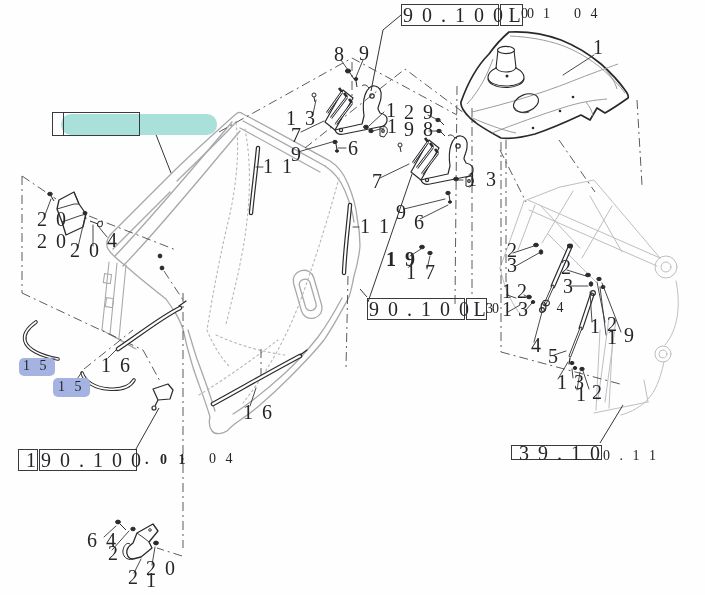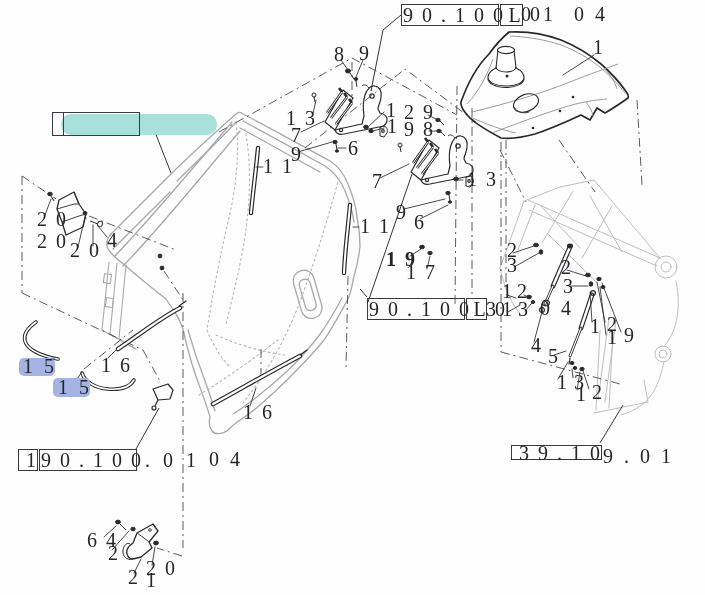--- a/index.html
+++ b/index.html
@@ -1,21 +1,21 @@
 <!DOCTYPE html>
 <html><head>
 <meta charset="utf-8">
 <style>
   html,body{margin:0;padding:0;background:#fff;}
   #page{position:relative;width:705px;height:595px;background:#fefefe;overflow:hidden;
         font-family:"Liberation Serif", serif;}
   #art{position:absolute;left:0;top:0;}
   .callout{position:absolute;transform:translateY(-54%);color:#26262a;font-size:20px;
            letter-spacing:2px;white-space:pre;line-height:1;}
-  .reftext{position:absolute;transform:translateY(-54%);color:#26262a;font-size:20px;
+  .reftext{position:absolute;transform:translateY(-54%);color:#26262a;font-size:14px;
            letter-spacing:3px;white-space:pre;line-height:1;}
   .refbox{position:absolute;border:1.4px solid #3a3a3e;box-sizing:border-box;
           display:flex;align-items:center;justify-content:center;color:#26262a;
           font-size:20px;letter-spacing:2px;white-space:pre;line-height:1;background:transparent;padding-left:8px;}
   .hl{position:absolute;border-radius:5px;}
   .olbox{position:absolute;border:1.3px solid #3a3a3e;box-sizing:border-box;background:transparent;}
 </style>
 </head>
 <body>
 
@@ -424,24 +424,24 @@
     <div class="refbox" style="left: 500px; top: 4px; width: 23px; height: 22px;">L</div>
     <div class="reftext" style="left: 521px; top: 15px; letter-spacing: -1px;">00</div>
     <div class="reftext" style="left: 543px; top: 15px;">1</div>
     <div class="reftext" style="left: 574px; top: 15px;">0 4</div>
     <div class="refbox" style="left: 367px; top: 298px; width: 98px; height: 22px;">9 0 . 1 0 0</div>
     <div class="refbox" style="left: 466px; top: 298px; width: 21px; height: 22px;">L</div>
     <div class="reftext" style="left: 486px; top: 310px; letter-spacing: -1px;">30</div>
     <div class="reftext" style="left: 540px; top: 309px;">0 4</div>
     <div class="refbox" style="left: 18px; top: 449px; width: 20px; height: 22px;">1</div>
     <div class="refbox" style="left: 39px; top: 449px; width: 98px; height: 22px;">9 0 . 1 0 0</div>
-    <div class="reftext" style="left: 145px; top: 461px; letter-spacing: 4px;">. 0 1</div>
+    <div class="reftext" style="left: 145px; top: 461px; letter-spacing: 4px; font-weight: bold;">. 0 1</div>
     <div class="reftext" style="left: 209px; top: 460px;">0 4</div>
     <div class="refbox" style="left: 511px; top: 445px; width: 91px; height: 15px;">3 9 . 1 0</div>
-    <div class="reftext" style="left: 603px; top: 457px;">9 . 0 1</div>
+    <div class="reftext" style="left: 603px; top: 457px;">0 . 1 1</div>
     <div class="callout" style="left: 334px; top: 55px;">8</div>
     <div class="callout" style="left: 359px; top: 54px;">9</div>
     <div class="callout" style="left: 286px; top: 119px;">1 3</div>
     <div class="callout" style="left: 291px; top: 136px;">7</div>
     <div class="callout" style="left: 386px; top: 111px;">1</div>
     <div class="callout" style="left: 387px; top: 127px;">1</div>
     <div class="callout" style="left: 291px; top: 155px;">9</div>
     <div class="callout" style="left: 348px; top: 149px;">6</div>
     <div class="callout" style="left: 404px; top: 113px;">2 9</div>
     <div class="callout" style="left: 404px; top: 130px;">9 8</div>

